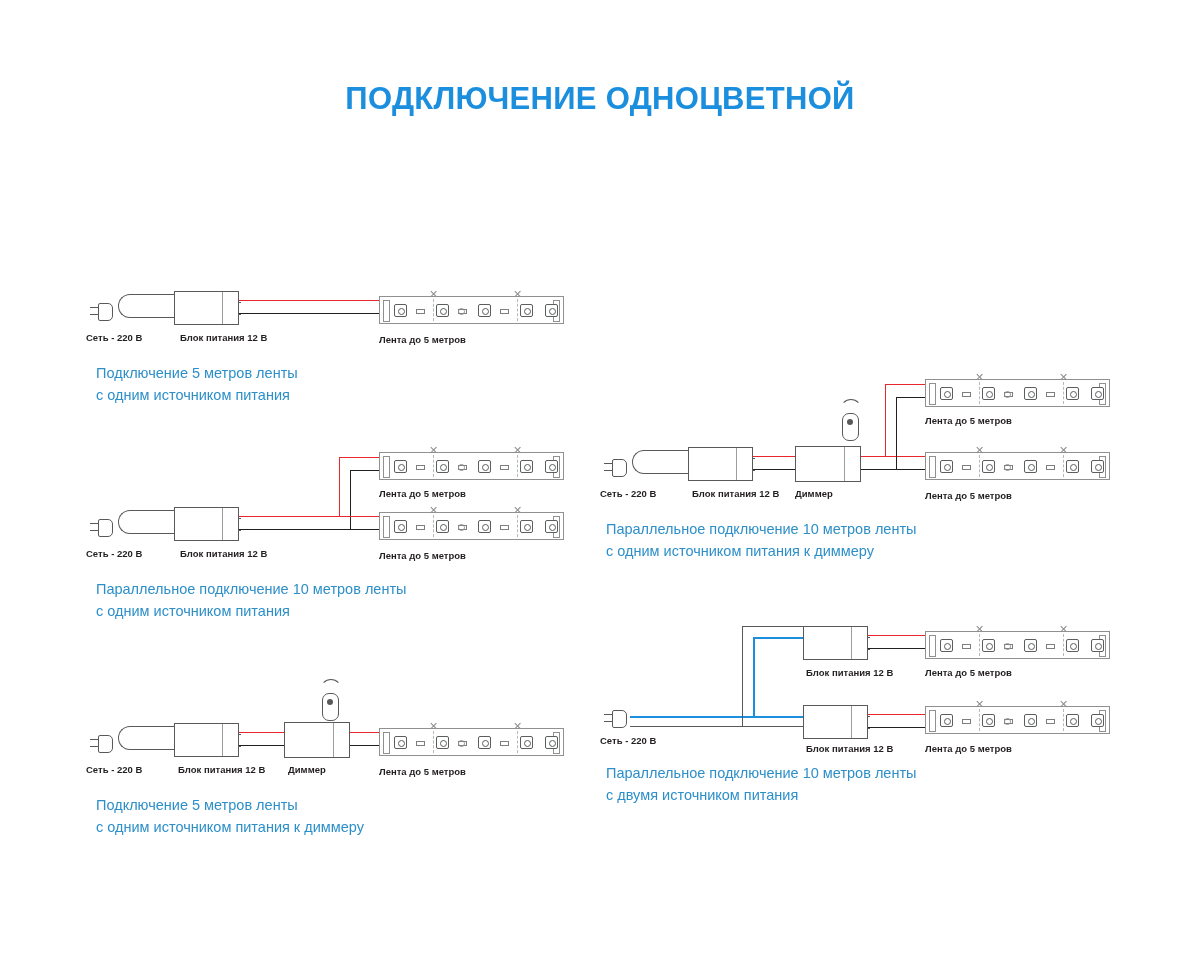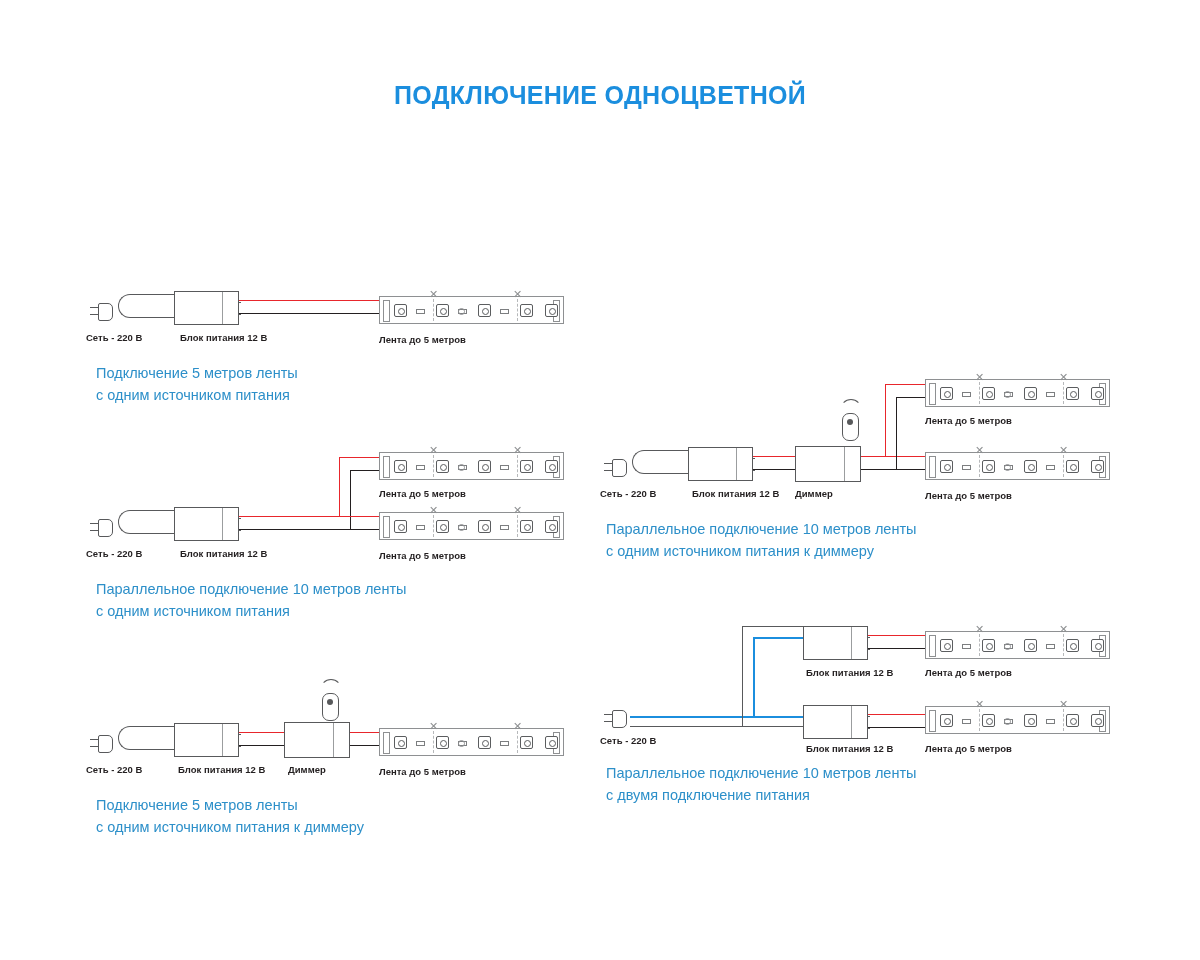--- a/index.html
+++ b/index.html
@@ -10,21 +10,21 @@
     position:relative;
     overflow:hidden;
     color:#231f20;
   }
   
   .title{
     position:absolute;
     left:0;right:0;top:78px;
     text-align:center;
     color:#1b8ede;
-    font-size:25px;
+    font-size:31px;
     font-weight:bold;
     line-height:1.36;
     letter-spacing:0.3px;
   }
   .title .l2{display:block;}
 
   
   .diagram{position:absolute;}
 
   .caption{
@@ -513,15 +513,15 @@
     <div class="res" style="left:120px;"></div>
     <div class="mark" style="left:78px;top:11px;"></div>
   </div>
 
   <div class="lbl" style="left:600px;top:735px;">Сеть - 220 В</div>
   <div class="lbl" style="left:806px;top:743px;">Блок питания 12 В</div>
   <div class="lbl" style="left:925px;top:743px;">Лента до 5 метров</div>
 
   <div class="caption" style="left:606px;top:762px;">
     <span class="cl">Параллельное подключение 10 метров ленты</span>
-    <span class="cl">с двумя подключение питания</span>
+    <span class="cl">с двумя источником питания</span>
   </div>
 </div>
 
 </body></html>

